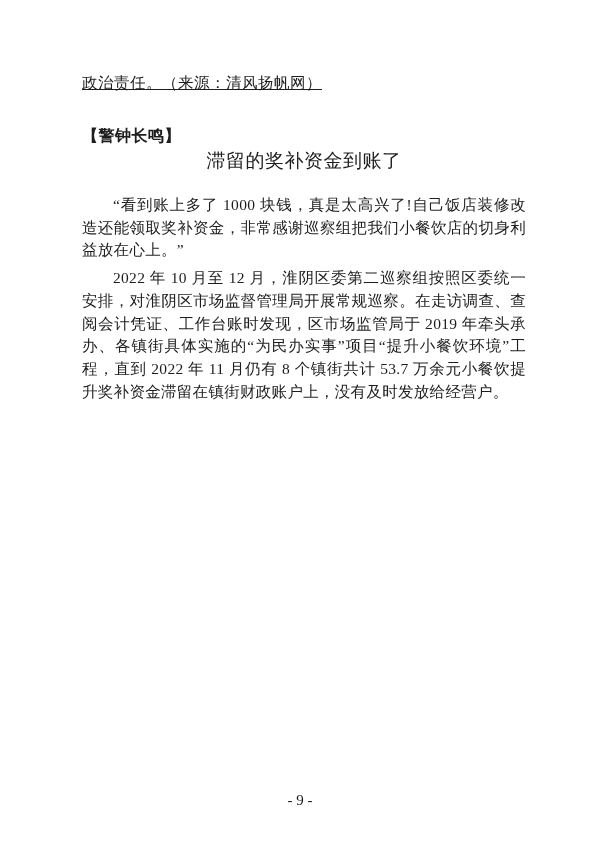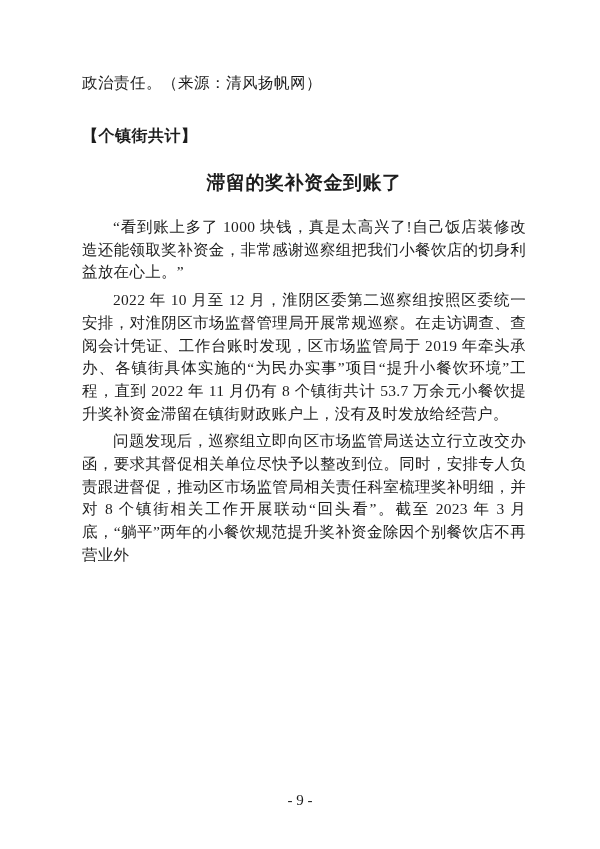--- a/index.html
+++ b/index.html
@@ -19,32 +19,32 @@
   .content {
     position: absolute;
     left: 82px;
     right: 74px;
     top: 71px;
   }
   .source-line {
     font-size: 15.5px;
     line-height: 23px;
     letter-spacing: 0.5px;
+    text-decoration: underline;
   }
   .section-heading {
     margin-top: 30px;
     font-size: 16px;
     font-weight: bold;
     line-height: 23px;
     letter-spacing: 0.5px;
   }
   .article-title {
-    margin-top: 22px;
     font-size: 19px;
-    font-weight: bold;
+    font-weight: normal;
     text-align: center;
     line-height: 28px;
     letter-spacing: 0.5px;
   }
   .body-paragraphs {
     margin-top: 19px;
   }
   .body-paragraphs p {
     margin: 0 0 5px 0;
     font-size: 15.5px;
@@ -63,22 +63,21 @@
     font-size: 15px;
     line-height: 18px;
   }
 </style>
 </head>
 <body>
 
 <div class="page">
   <div class="content">
     <div class="source-line">政治责任。（来源：清风扬帆网）</div>
-    <div class="section-heading">【个镇街共计】</div>
+    <div class="section-heading">【警钟长鸣】</div>
     <div class="article-title">滞留的奖补资金到账了</div>
     <div class="body-paragraphs">
         <p>“看到账上多了 1000 块钱，真是太高兴了!自己饭店装修改造还能领取奖补资金，非常感谢巡察组把我们小餐饮店的切身利益放在心上。”</p>
         <p>2022 年 10 月至 12 月，淮阴区委第二巡察组按照区委统一安排，对淮阴区市场监督管理局开展常规巡察。在走访调查、查阅会计凭证、工作台账时发现，区市场监管局于 2019 年牵头承办、各镇街具体实施的“为民办实事”项目“提升小餐饮环境”工程，直到 2022 年 11 月仍有 8 个镇街共计 53.7 万余元小餐饮提升奖补资金滞留在镇街财政账户上，没有及时发放给经营户。</p>
-        <p>问题发现后，巡察组立即向区市场监管局送达立行立改交办函，要求其督促相关单位尽快予以整改到位。同时，安排专人负责跟进督促，推动区市场监管局相关责任科室梳理奖补明细，并对 8 个镇街相关工作开展联动“回头看”。截至 2023 年 3 月底，“躺平”两年的小餐饮规范提升奖补资金除因个别餐饮店不再营业外</p>
       </div>
   </div>
   <div class="page-number">- 9 -</div>
 </div>
 
 </body></html>

